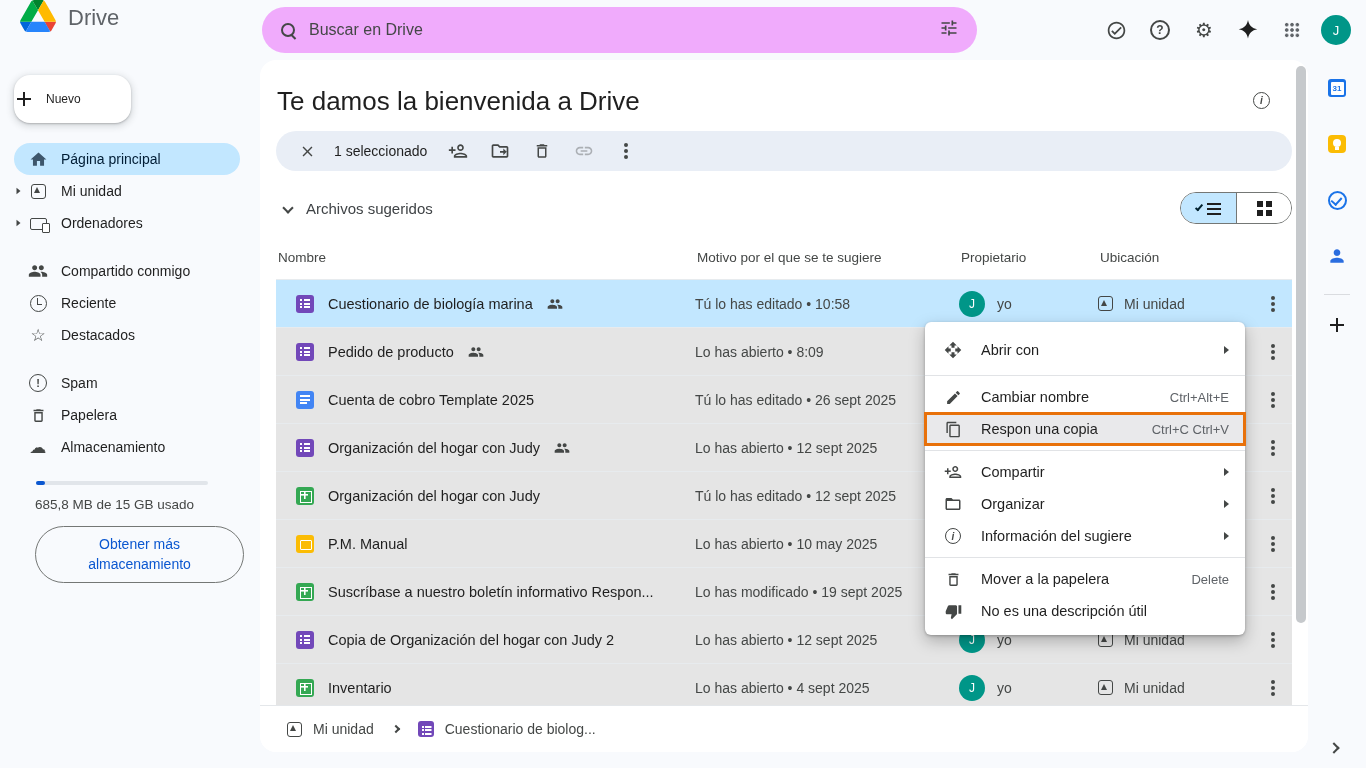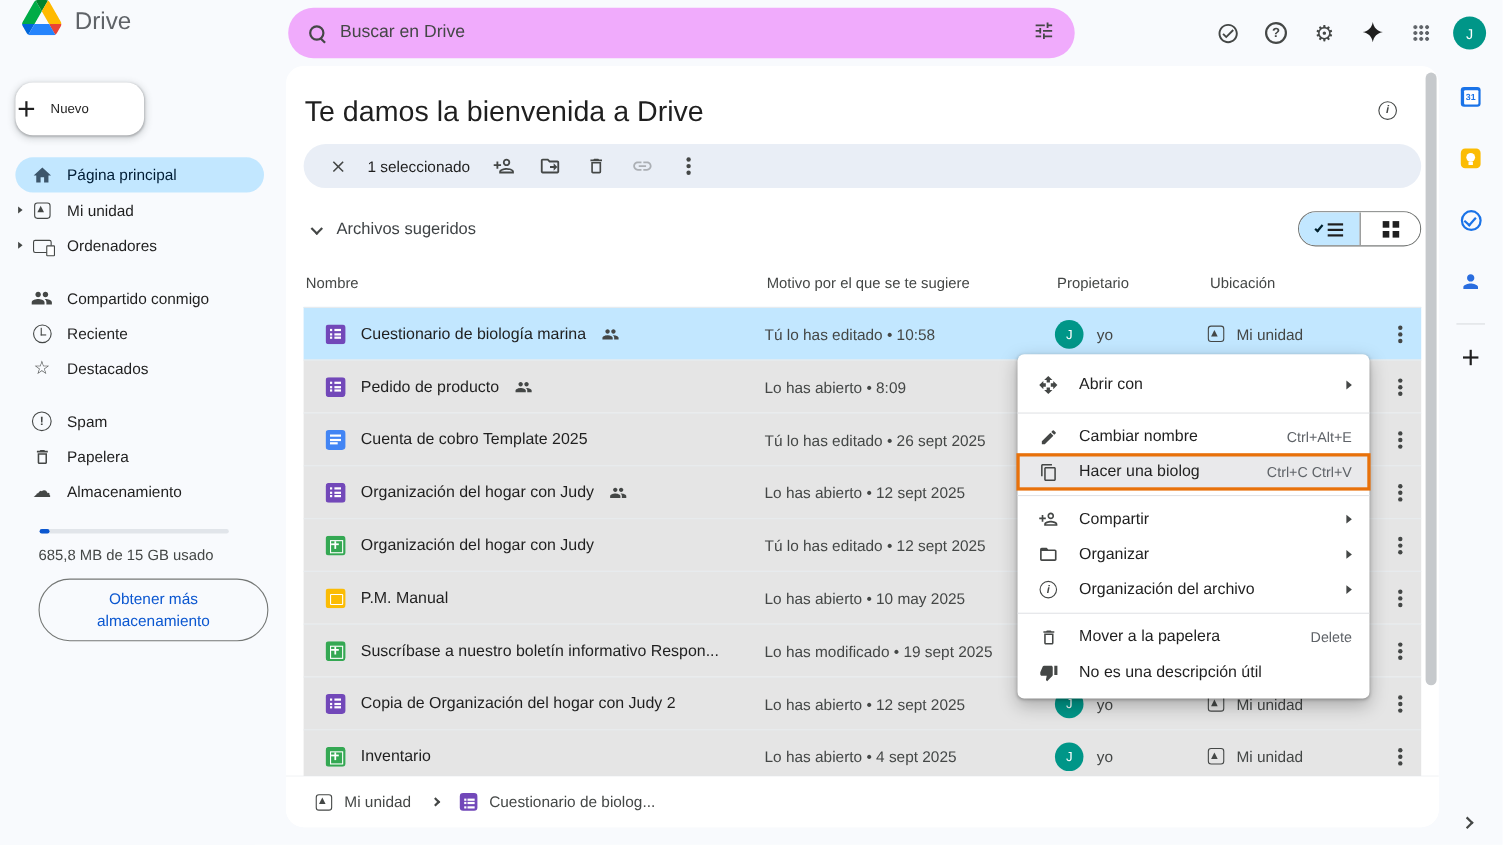--- a/index.html
+++ b/index.html
@@ -537,21 +537,21 @@
       </span>
       <span>Cambiar nombre</span>
       <span class="sc">Ctrl+Alt+E</span>
     </div>
     <div class="mi hl">
       <span class="micon">
         <svg width="17" height="17" viewBox="0 0 24 24" fill="#444746">
             <path d="M16 1H4c-1.1 0-2 .9-2 2v14h2V3h12V1zm3 4H8c-1.1 0-2 .9-2 2v14c0 1.1.9 2 2 2h11c1.1 0 2-.9 2-2V7c0-1.1-.9-2-2-2zm0 16H8V7h11v14z"></path>
           </svg>
       </span>
-      <span>Hacer una biolog</span>
+      <span>Respon una copia</span>
       <span class="sc">Ctrl+C Ctrl+V</span>
     </div>
     <div class="mdiv"></div>
     <div class="mi">
       <span class="micon">
         <svg width="18" height="18" viewBox="0 0 24 24" fill="#444746">
             <path d="M15 12c2.21 0 4-1.79 4-4s-1.79-4-4-4-4 1.79-4 4 1.79 4 4 4zm0-6c1.1 0 2 .9 2 2s-.9 2-2 2-2-.9-2-2 .9-2 2-2zM6 10V7H4v3H1v2h3v3h2v-3h3v-2H6zm9 4c-2.67 0-8 1.34-8 4v2h16v-2c0-2.66-5.33-4-8-4zm6 4H9c0-.6 2.7-2 6-2s6 1.4 6 2z"></path>
           </svg>
       </span>
       <span>Compartir</span>
@@ -563,21 +563,21 @@
             <path d="M20 6h-8l-2-2H4c-1.1 0-1.99.9-1.99 2L2 18c0 1.1.9 2 2 2h16c1.1 0 2-.9 2-2V8c0-1.1-.9-2-2-2zm0 12H4V8h16v10z"></path>
           </svg>
       </span>
       <span>Organizar</span>
       <span class="sub"></span>
     </div>
     <div class="mi">
       <span class="micon">
         <span class="circle-g" style="width:16px;height:16px;font-size:10px;border-width:1.7px;font-style:italic">i</span>
       </span>
-      <span>Organización del archivo</span>
+      <span>Información del sugiere</span>
       <span class="sub"></span>
     </div>
     <div class="mdiv"></div>
     <div class="mi">
       <span class="micon">
         <svg width="17" height="17" viewBox="0 0 24 24" fill="#444746">
             <path d="M6 19c0 1.1.9 2 2 2h8c1.1 0 2-.9 2-2V7H6v12zM8 9h8v10H8V9zm7.5-5-1-1h-5l-1 1H5v2h14V4z"></path>
           </svg>
       </span>
       <span>Mover a la papelera</span>

